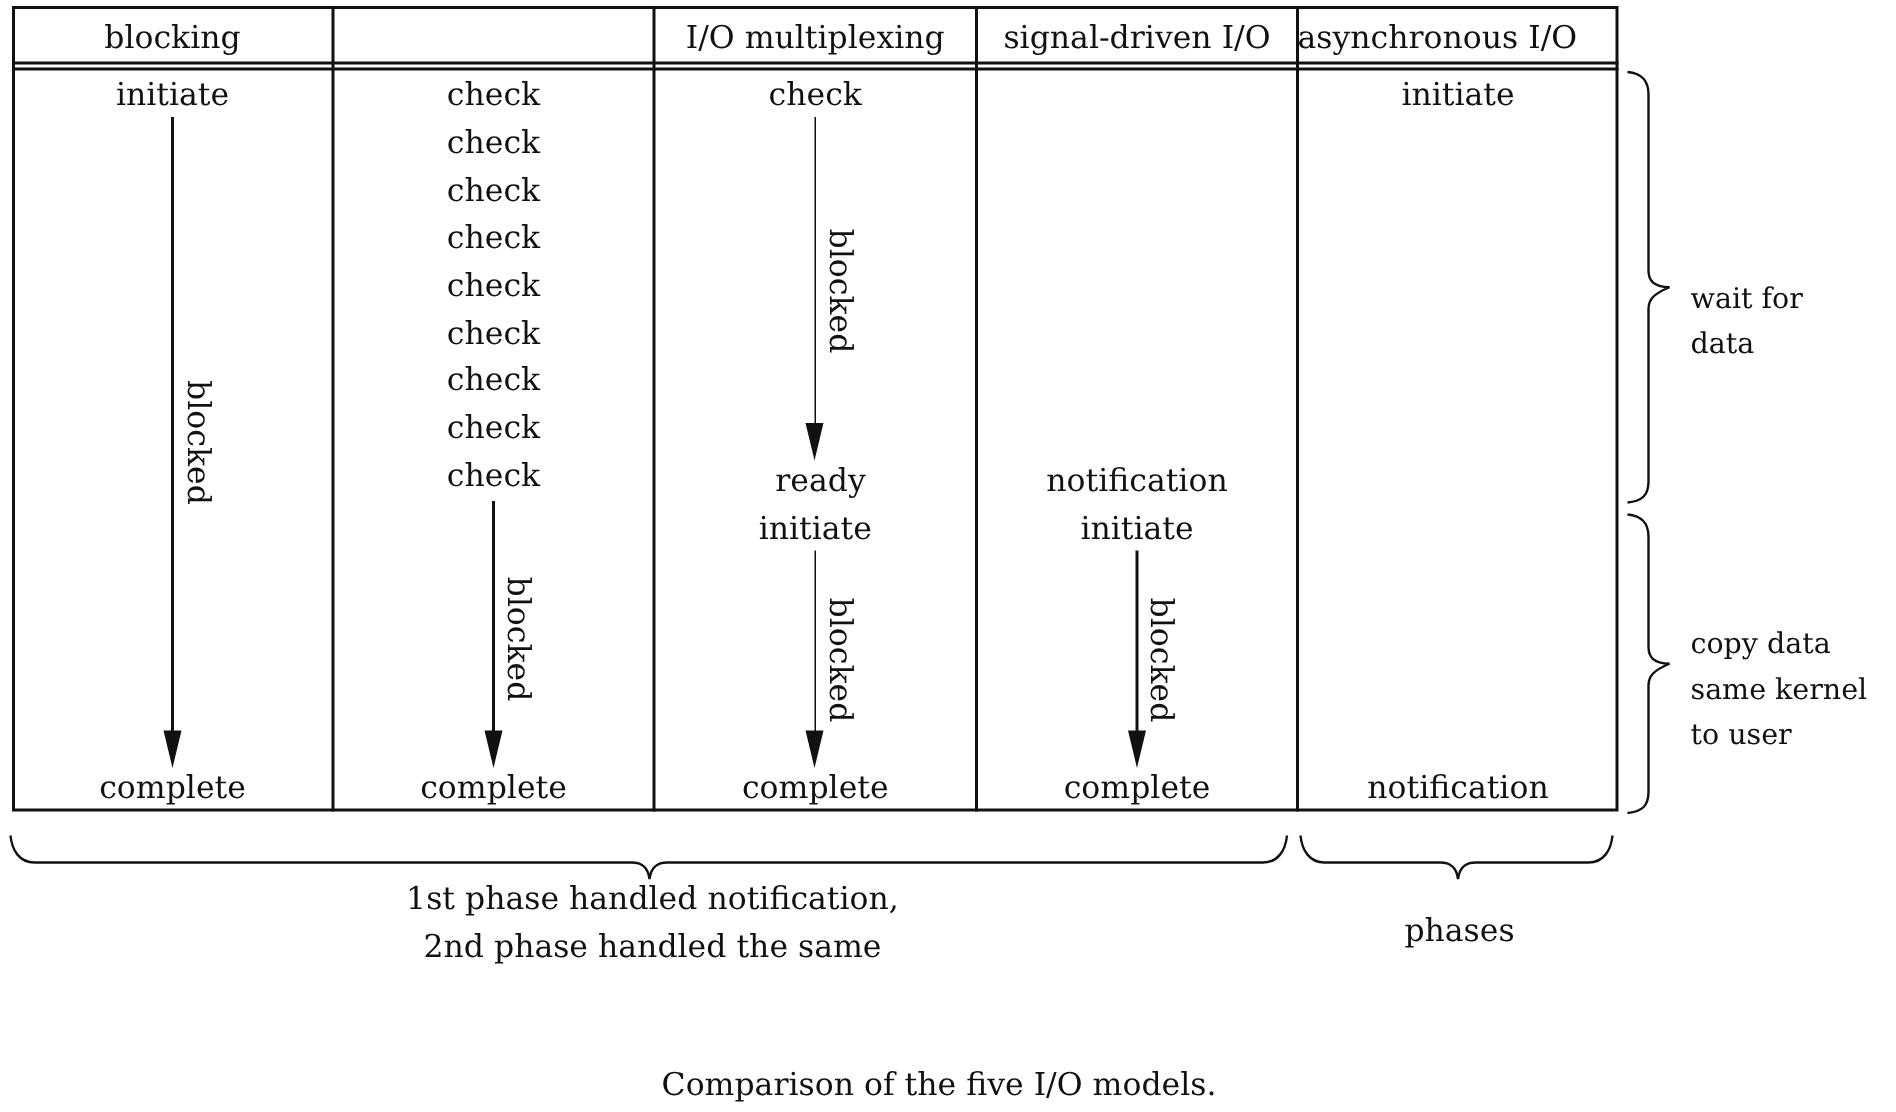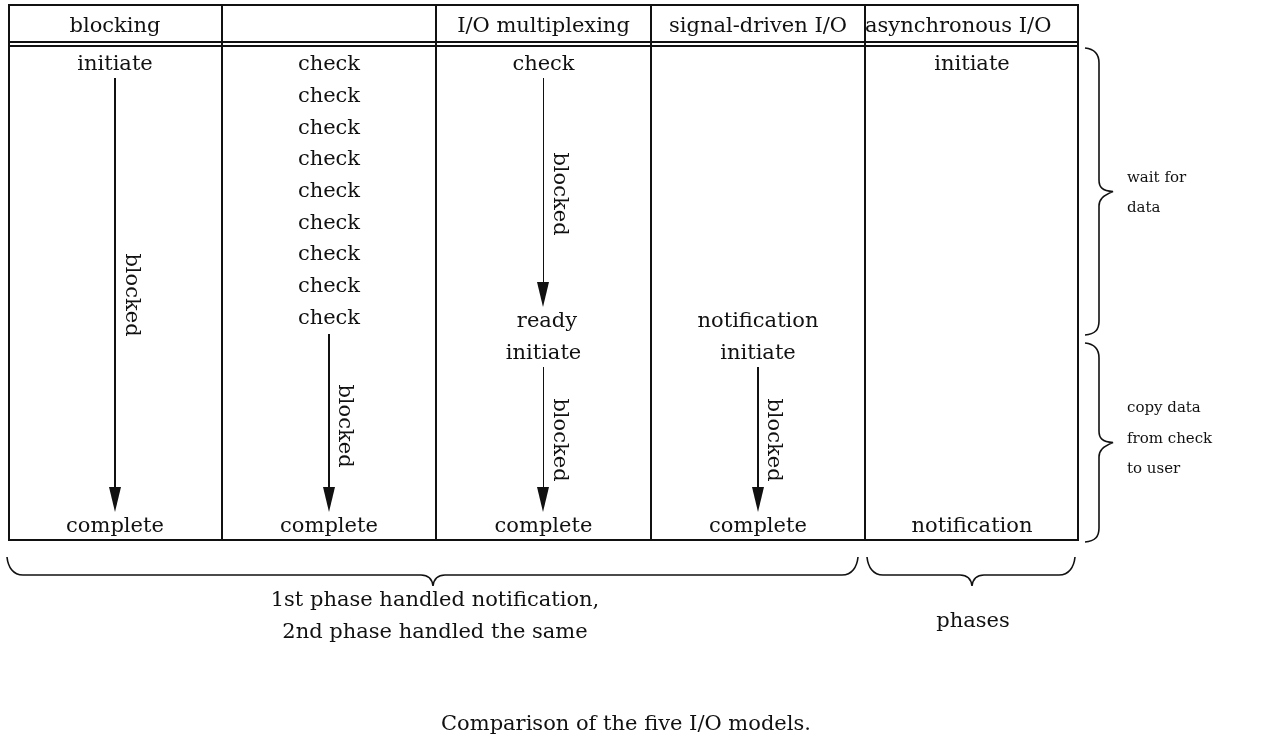--- a/index.html
+++ b/index.html
@@ -20,21 +20,21 @@
   }
   .hline{position:absolute;background:#111;height:2px;}
   .vdiv{position:absolute;background:#111;width:1.5px;top:4px;height:537px;}
   .arrow{position:absolute;width:13px;}
   .arrow .shaft{position:absolute;left:50%;top:0;bottom:23px;width:1.5px;margin-left:-0.75px;background:#111;}
   .arrow .head{
     position:absolute;left:0;bottom:0;width:0;height:0;
     border-left:6.5px solid transparent;border-right:6.5px solid transparent;
     border-top:25px solid #111;
   }
-  .sideline{position:absolute;font-size:15px;line-height:24px;white-space:nowrap;}
+  .sideline{position:absolute;font-size:19px;line-height:24px;white-space:nowrap;margin-top:22px;}
   .centered{position:absolute;text-align:center;font-size:21px;line-height:24px;white-space:nowrap;}
   .mono{font-family:"DejaVu Sans Mono","Liberation Mono",monospace;font-size:20px;}
   svg.overlay{position:absolute;left:0;top:0;width:1264px;height:741px;pointer-events:none;}
 </style>
 </head>
 <body>
 
 <div class="canvas">
 
   <svg class="overlay" viewBox="0 0 1264 741">
@@ -106,21 +106,21 @@
   </div>
   <div class="vlabel" style="left:774px;top:440px;">blocked</div>
   <div class="cell" style="left:651px;top:514px;width:214px;">complete</div>
 
   <div class="cell" style="left:865px;top:52px;width:214px;">initiate</div>
   <div class="cell" style="left:865px;top:514px;width:214px;">notification</div>
 
   <div class="sideline" style="left:1127px;top:165px;">wait for</div>
   <div class="sideline" style="left:1127px;top:195px;">data</div>
   <div class="sideline" style="left:1127px;top:395px;">copy data</div>
-  <div class="sideline" style="left:1127px;top:426px;">from check</div>
+  <div class="sideline" style="left:1127px;top:426px;">same kernel</div>
   <div class="sideline" style="left:1127px;top:456px;">to user</div>
 
   <div class="centered" style="left:135px;top:587px;width:600px;">1st phase handled notification,</div>
   <div class="centered" style="left:135px;top:619px;width:600px;">2nd phase handled the same</div>
   <div class="centered" style="left:873px;top:608px;width:200px;">phases</div>
 
   <div class="centered" style="left:0px;top:711px;width:1252px;text-align:center;">Comparison of the five I/O models.</div>
 
 </div>
 

